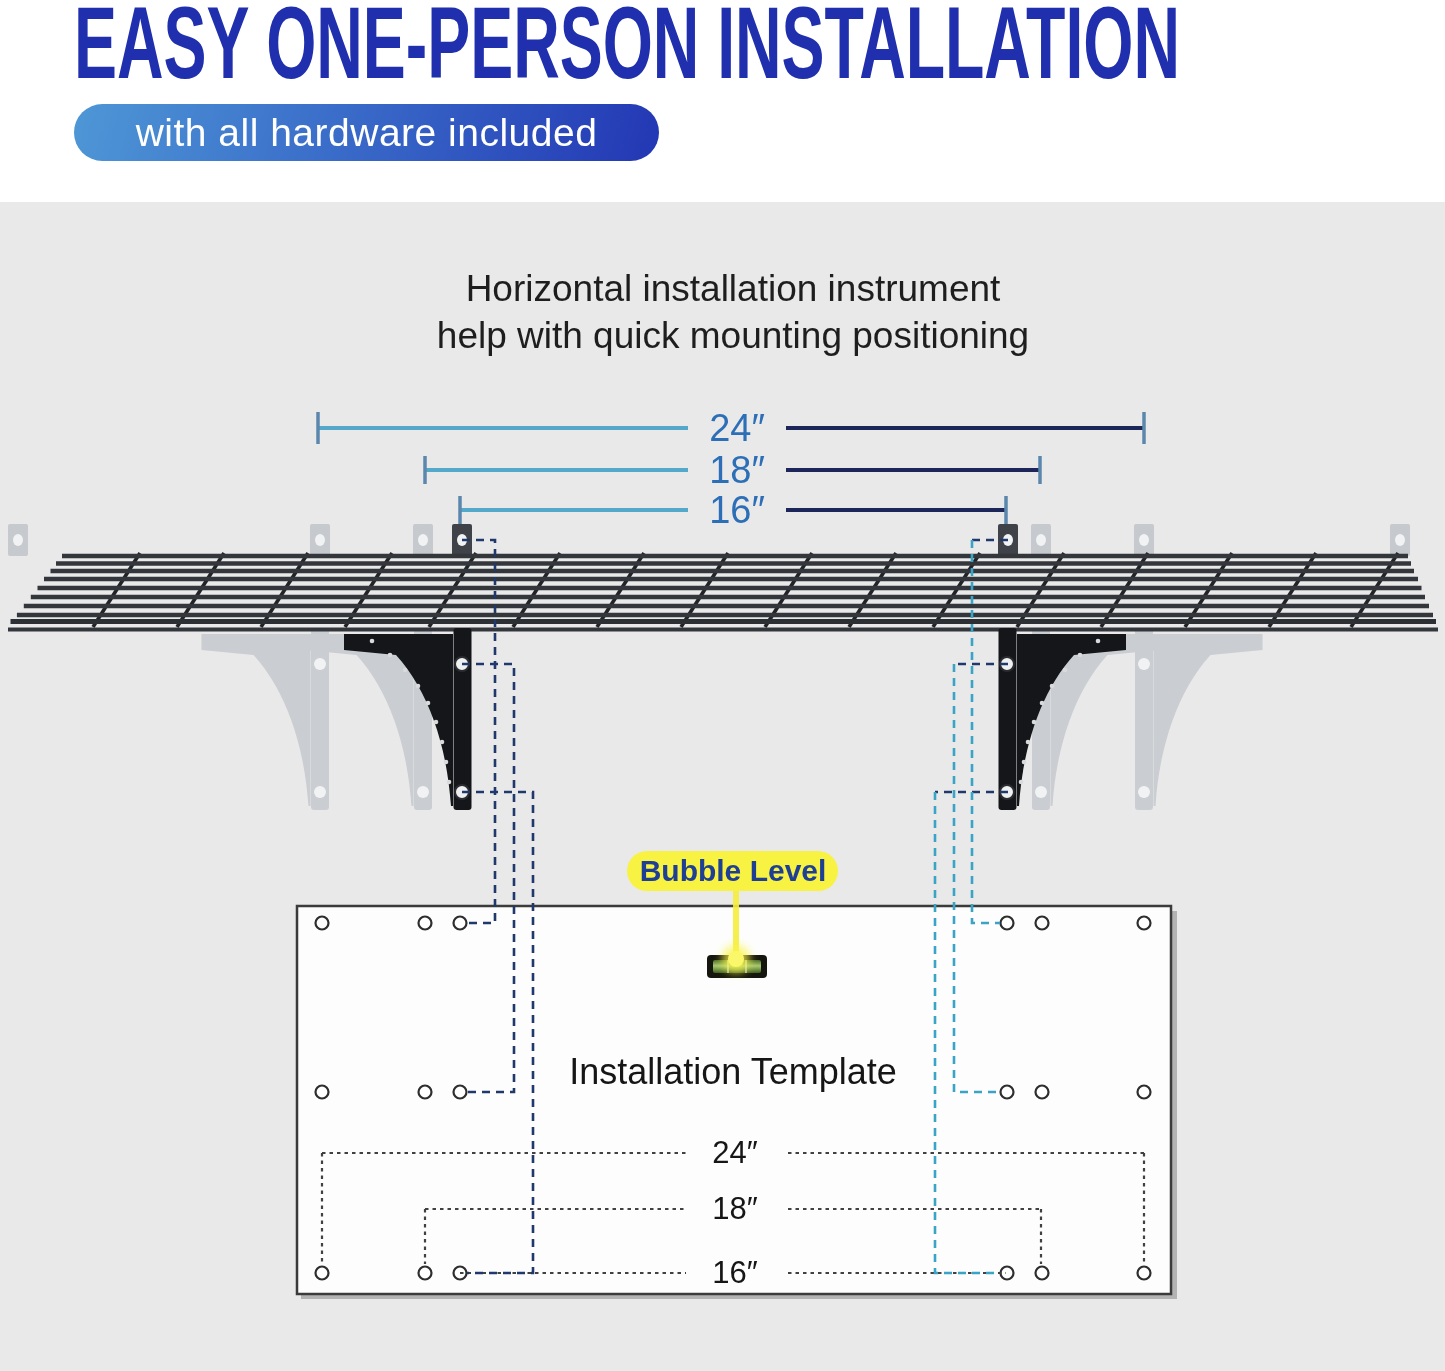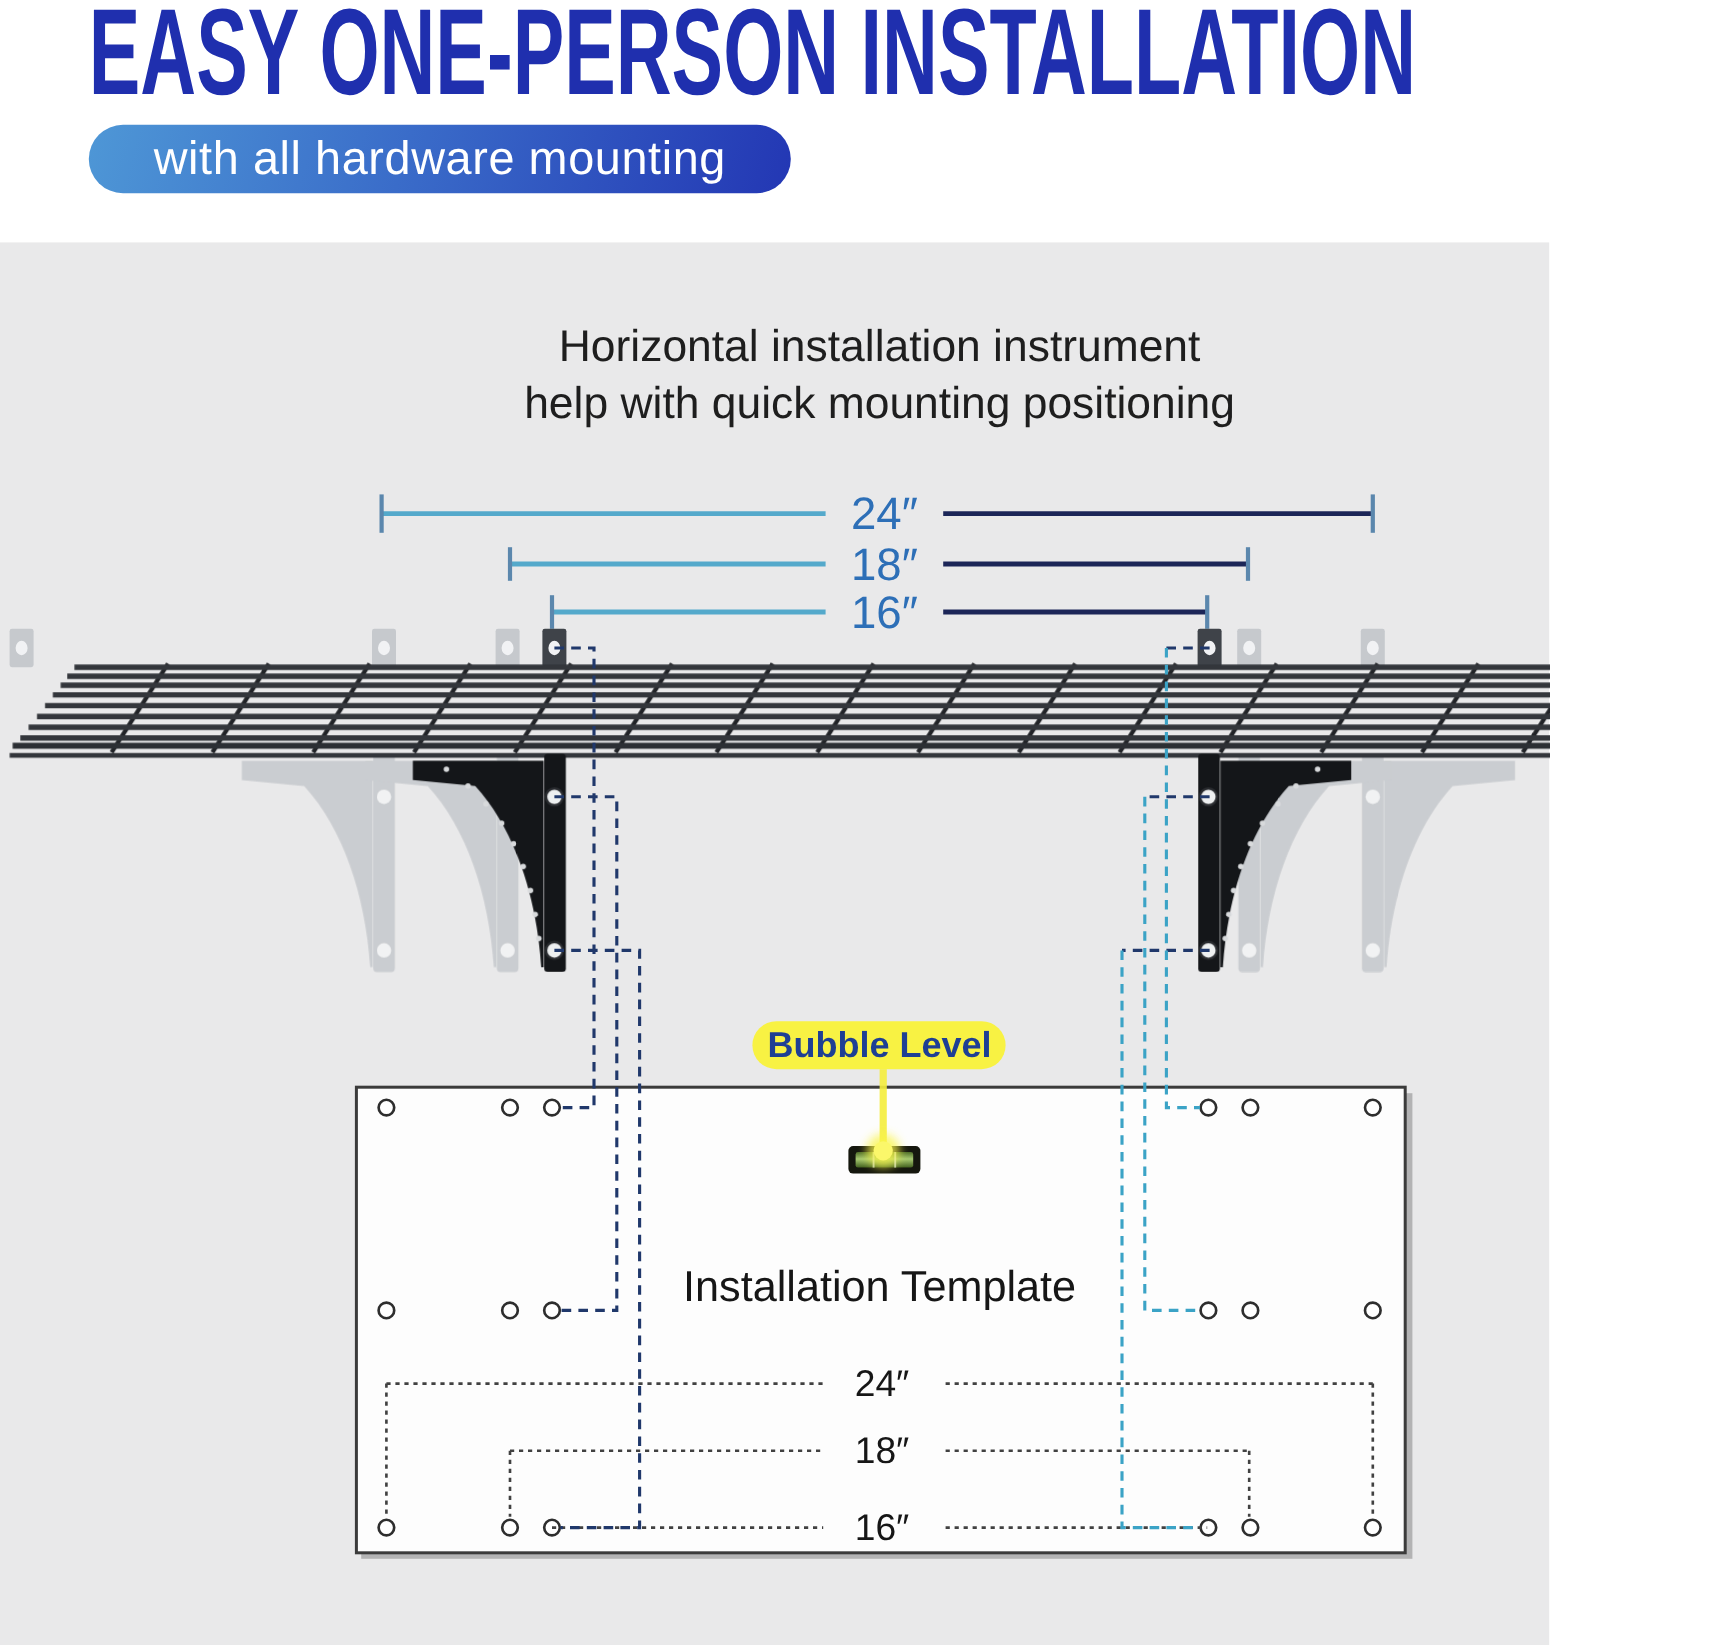--- a/index.html
+++ b/index.html
@@ -1,16 +1,16 @@
 <!DOCTYPE html>
 <html><head>
 <meta charset="utf-8">
 <style>
   html,body{margin:0;padding:0;background:#ffffff;}
-  .page{position:relative;width:1291px;height:1371px;background:#ffffff;overflow:hidden;
+  .page{position:relative;width:1445px;height:1371px;background:#ffffff;overflow:hidden;
         font-family:"Liberation Sans", sans-serif;}
   .gray-section{position:absolute;left:0;top:202px;width:1445px;height:1169px;background:#e9e9ea;}
   .title-svg{position:absolute;left:0;top:0;width:1445px;height:95px;}
   .badge-pill{position:absolute;left:74px;top:104px;width:585px;height:57px;border-radius:29px;
         background:linear-gradient(105deg,#4e97d6 0%,#3a6cc9 45%,#2337b4 100%);
         display:flex;align-items:center;justify-content:center;
         color:#ffffff;font-size:39px;font-weight:400;letter-spacing:0.5px;}
   .art{position:absolute;left:0;top:0;width:1445px;height:1371px;}
   svg text{font-family:"Liberation Sans", sans-serif;}
 </style>
@@ -19,21 +19,21 @@
 
 <div class="page">
 
   <div class="gray-section"></div>
 
   <svg class="title-svg" viewBox="0 0 1445 95">
     <text x="74" y="78" font-size="102" font-weight="bold" fill="#1f2fae" textLength="1106" lengthAdjust="spacingAndGlyphs">EASY ONE-PERSON INSTALLATION</text>
   </svg>
 
   <div class="badge-pill">
-    <span>with all hardware mounting</span>
+    <span>with all hardware included</span>
   </div>
 
   <svg class="art" viewBox="0 0 1445 1371">
     <defs>
       <filter id="glow" x="-60%" y="-60%" width="220%" height="220%">
         <feGaussianBlur stdDeviation="4"></feGaussianBlur>
       </filter>
       <linearGradient id="vialGrad" x1="0" y1="0" x2="0" y2="1">
         <stop offset="0" stop-color="#4c6b28"></stop>
         <stop offset="0.45" stop-color="#a7c971"></stop>

